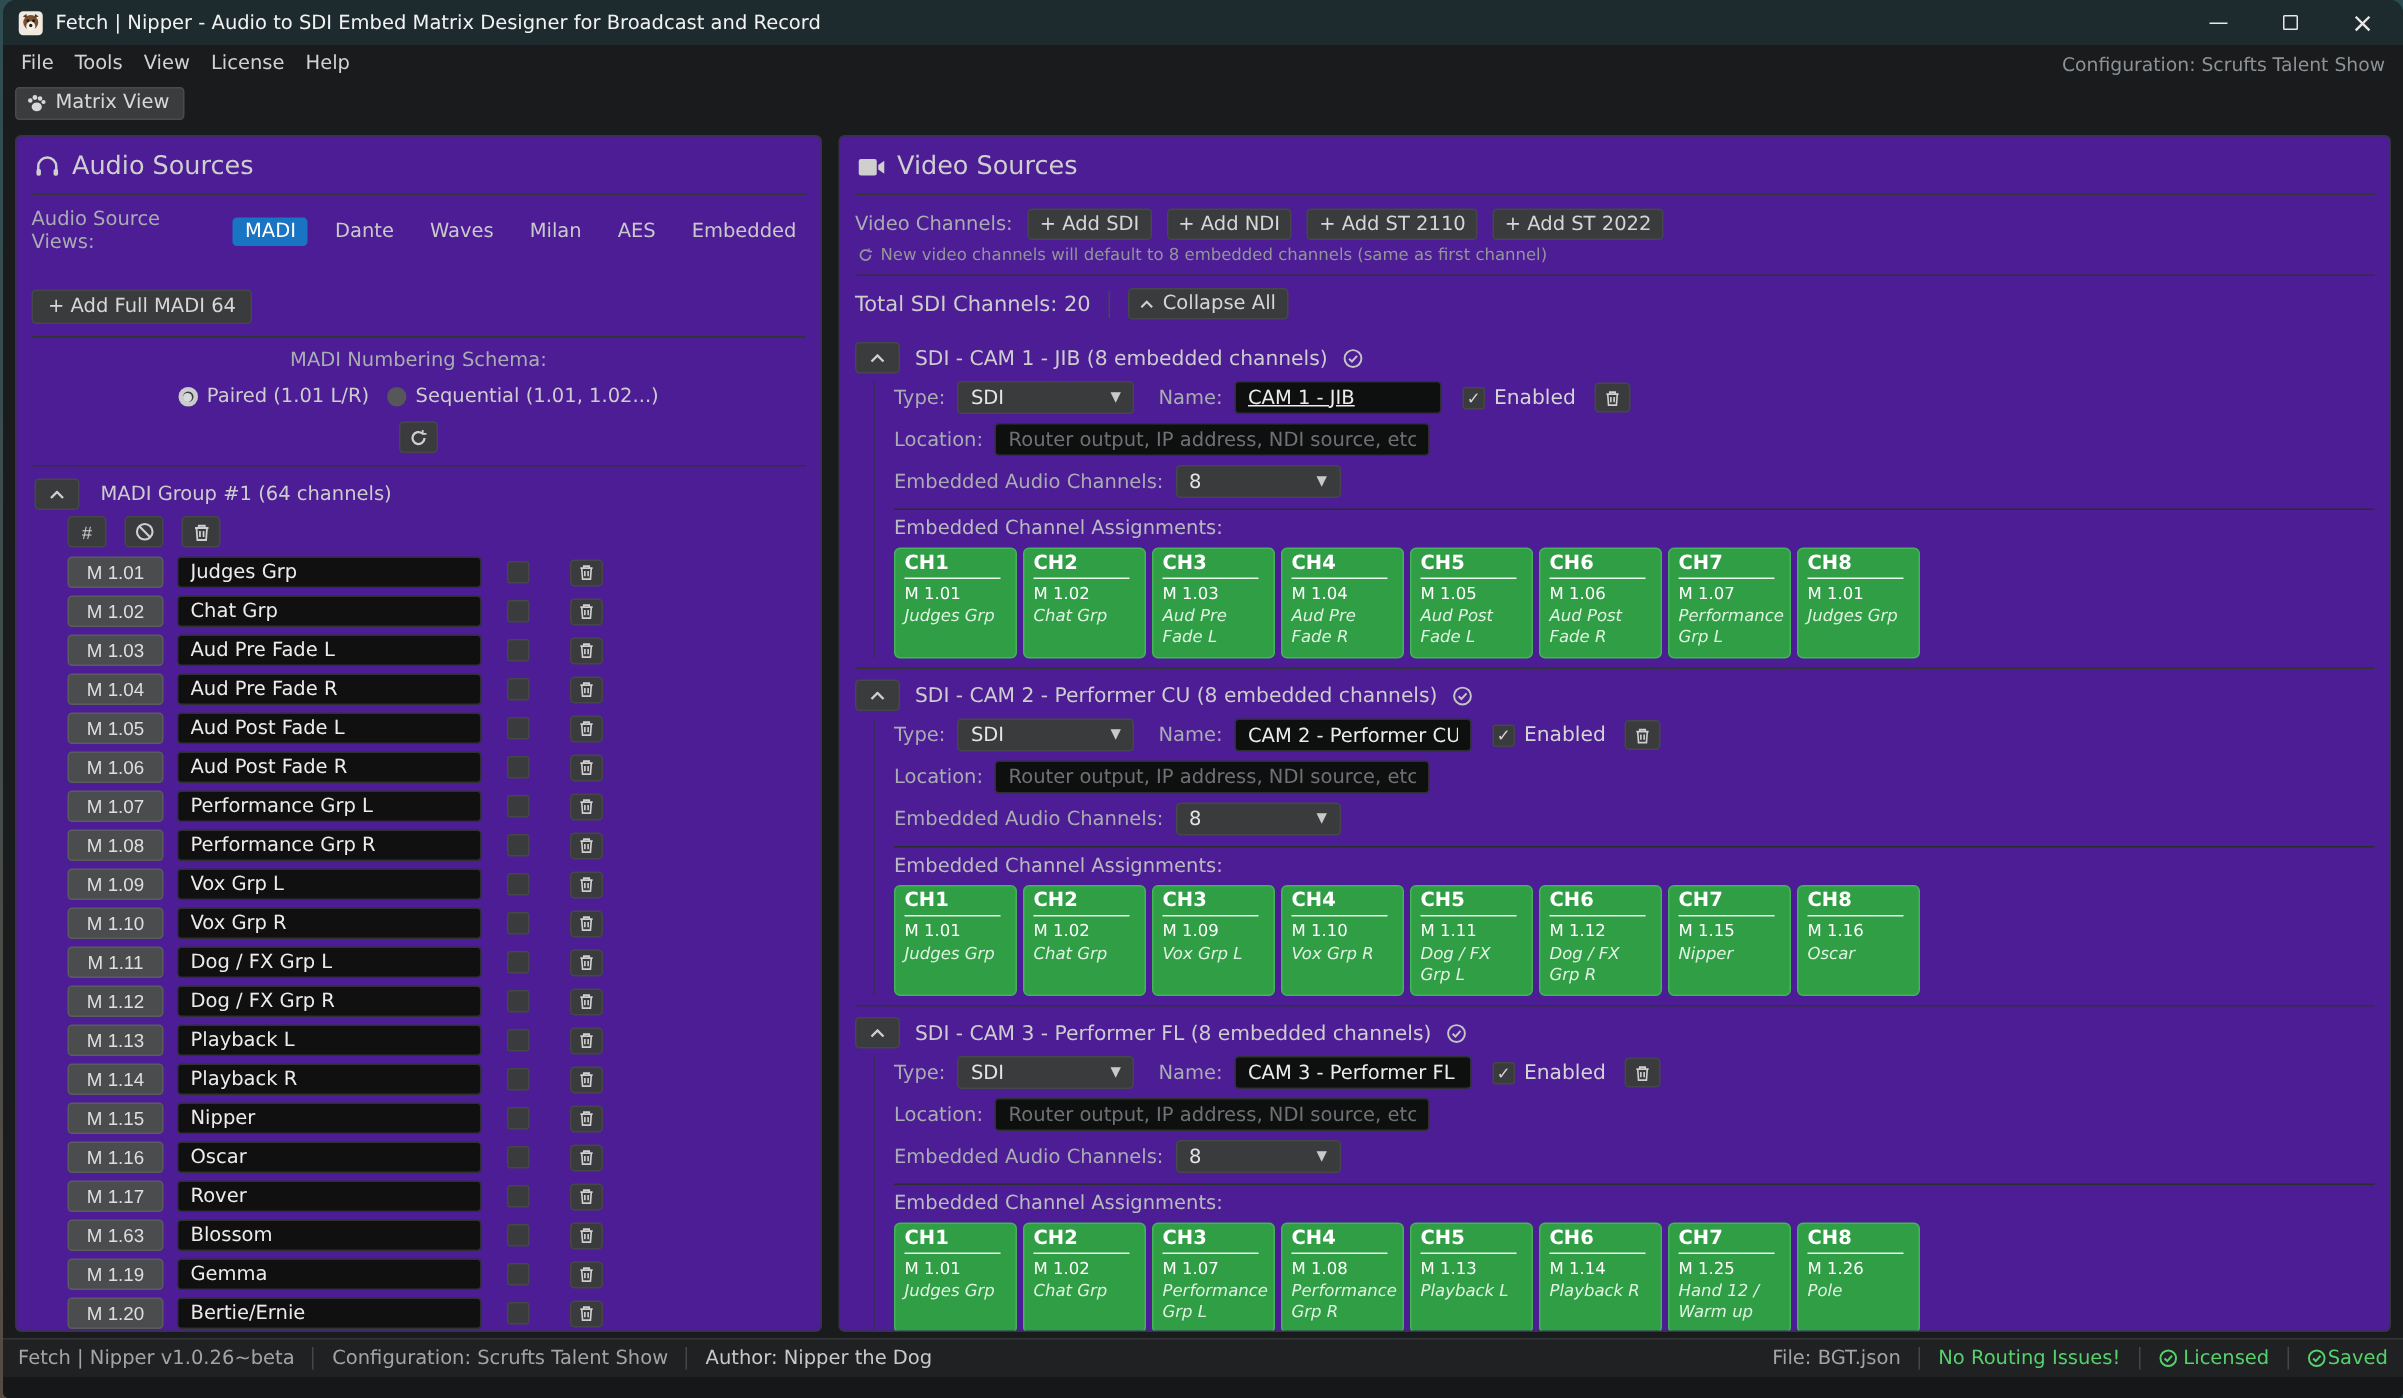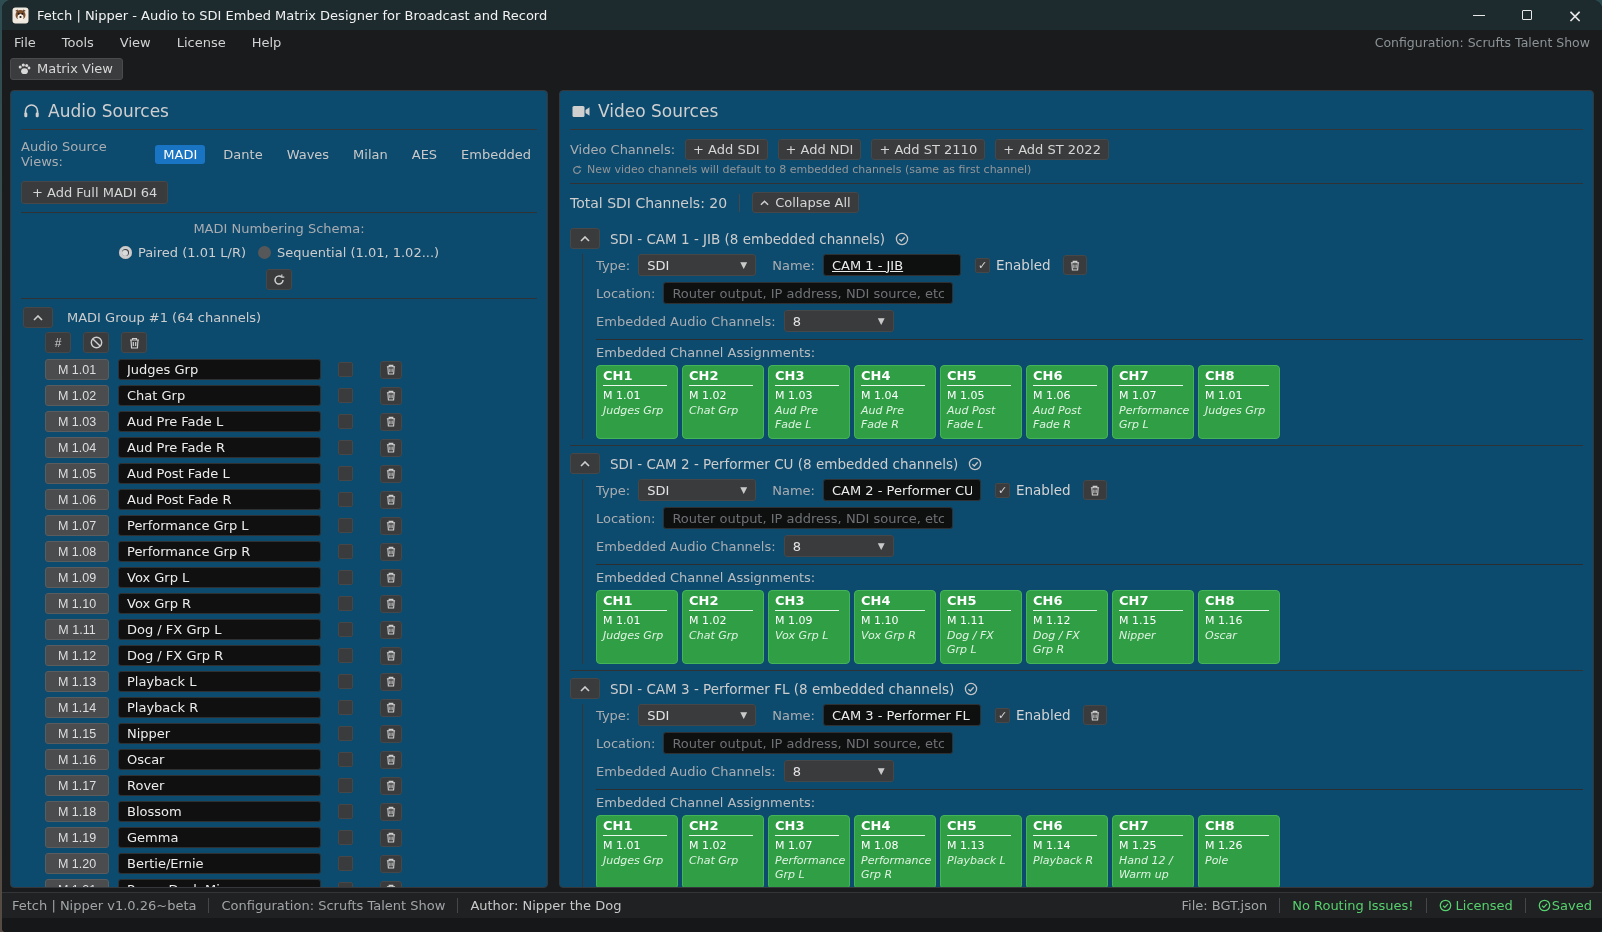--- a/index.html
+++ b/index.html
@@ -23,21 +23,21 @@
   
   .menubar { height:24px; background:#191b1c; display:flex; align-items:center; padding:0 12px; gap:24px; flex:0 0 auto; }
   .menu-item { color:#d2d2d2; font-size:13px; }
   .menu-config { margin-left:auto; color:#8d9296; font-size:12.5px; }
 
   
   .tabrow { height:30px; display:flex; align-items:center; padding:0 8px; flex:0 0 auto; }
   .tab-chip { display:flex; align-items:center; gap:6px; background:#3b3c3e; border:1px solid #4a4b4d; border-radius:3px; padding:2px 9px 3px 7px; color:#d8d8d8; font-size:13px; }
 
   .content { flex:1 1 auto; display:flex; gap:11px; padding:6px 8px 0 8px; overflow:hidden; }
-  .panel { background:#0c4a6e; border:1px solid #35373a; border-radius:4px; padding:8px 10px; overflow:hidden; }
+  .panel { background:#4c1d95; border:1px solid #35373a; border-radius:4px; padding:8px 10px; overflow:hidden; }
   .panel-left  { width:538px; flex:0 0 auto; }
   .panel-right { flex:1 1 auto; }
   .phead { display:flex; align-items:center; gap:8px; color:#cfcfcf; font-size:17px; padding:2px 0 8px 2px; border-bottom:1px solid #333538; }
   .sep { border-top:1px solid #303234; margin:8px 0; }
   .lbl { color:#a9adb1; }
   .rowflex { display:flex; align-items:center; }
 
   
   .viewchip { color:#c9c9c9; padding:2px 6px; }
   .viewchip.active { background:#1a74c4; color:#fff; border-radius:3px; padding:2px 8px; }
@@ -113,21 +113,21 @@
           <span class="mn"></span>
         </div>
       <div class="wbtn">
           <span class="sq"></span>
         </div>
       <div class="wbtn" style="font-size:18px;">×</div>
     </div>
   </div>
 
   <div class="menubar">
-    <span id="menu-items" style="display:flex;gap:26px;">
+    <span id="menu-items" style="display:flex;gap:14px;">
         <span class="menu-item">File</span>
         <span class="menu-item">Tools</span>
         <span class="menu-item">View</span>
         <span class="menu-item">License</span>
         <span class="menu-item">Help</span>
       </span>
     <span class="menu-config">Configuration: Scrufts Talent Show</span>
   </div>
 
   <div class="tabrow">
@@ -164,21 +164,21 @@
         <span id="audio-views" style="display:flex; gap:12px; align-items:center;text-align:center;">
             <span class="viewchip active">MADI</span>
             <span class="viewchip">Dante</span>
             <span class="viewchip">Waves</span>
             <span class="viewchip">Milan</span>
             <span class="viewchip">AES</span>
             <span class="viewchip">Embedded</span>
           </span>
       </div>
 
-      <div style="margin-top:12px;">
+      <div style="margin-top:24px;">
         <button class="btn">+ Add Full MADI 64</button>
       </div>
 
       <div class="sep"></div>
 
       <div class="rowflex" style="gap:9px;flex-direction:column;">
         <span class="lbl">MADI Numbering Schema:</span>
         <span id="numbering-options" style="display:flex; gap:12px; ">
             <span style="display: flex; align-items: center; gap: 6px;">
               <span class="radio sel"></span>
@@ -424,21 +424,21 @@
     <span class="cbx"></span>
     <button class="mini">
       <svg width="10" height="11" viewBox="0 0 11 12" fill="none" stroke="#cfcfcf" stroke-width="1.2">
                 <path d="M1 3 h9 M3.5 3 V1.5 h4 V3 M2 3 l0.6 8 h5.8 L9 3"></path>
                 <path d="M4.3 5 v4 M6.7 5 v4"></path>
               </svg>
     </button>
   </div>
 
   <div class="arow">
-    <button class="chbadge">M 1.18</button>
+    <button class="chbadge">M 1.63</button>
     <input class="desc-input" value="Blossom" style="">
     <span class="cbx"></span>
     <button class="mini">
       <svg width="10" height="11" viewBox="0 0 11 12" fill="none" stroke="#cfcfcf" stroke-width="1.2">
                 <path d="M1 3 h9 M3.5 3 V1.5 h4 V3 M2 3 l0.6 8 h5.8 L9 3"></path>
                 <path d="M4.3 5 v4 M6.7 5 v4"></path>
               </svg>
     </button>
   </div>
 

